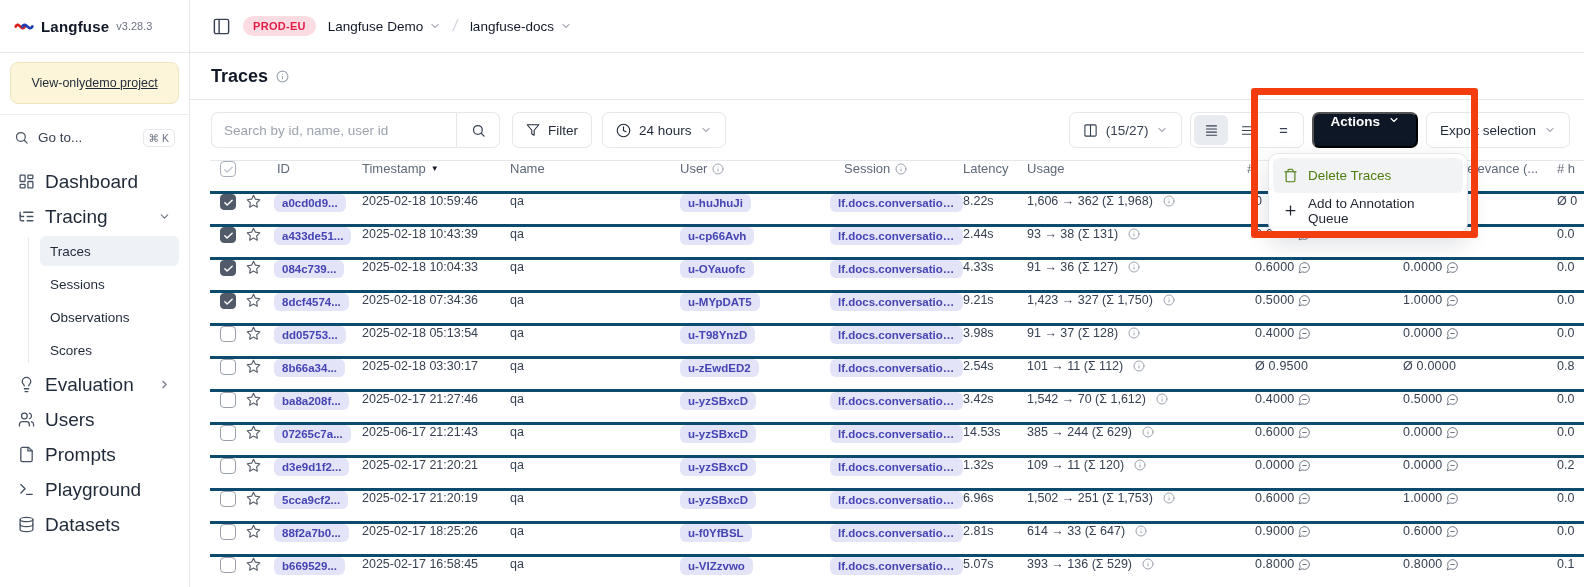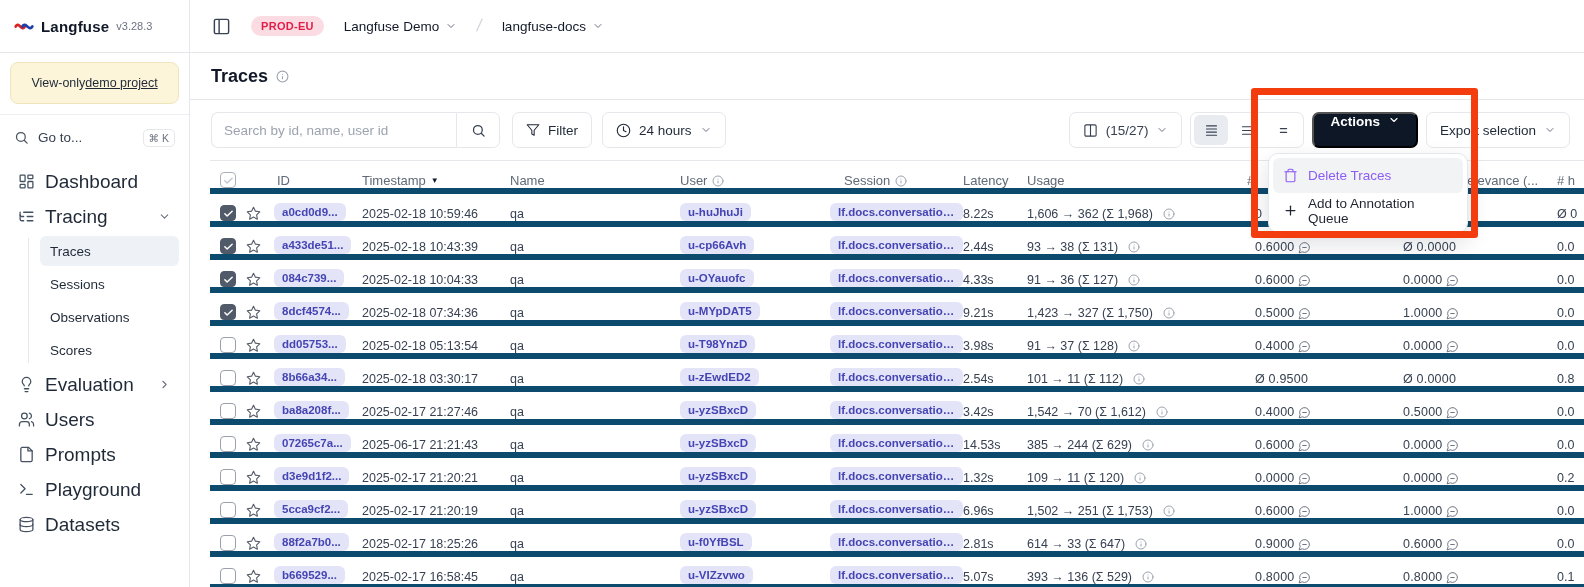--- a/index.html
+++ b/index.html
@@ -21,21 +21,21 @@
   .nav-item{height:31px;display:flex;align-items:center;gap:10px;padding:0 8px;border-radius:6px;font-size:19px;color:#1f2937;margin-bottom:4px;cursor:pointer}
   .nav-item .nicon{color:#445060;flex:none}
   .nav-item .chev{margin-left:auto;color:#6b7280}
   .subnav{position:relative;padding-left:30px;margin-bottom:4px}
   .subnav::before{content:"";position:absolute;left:18px;top:2px;bottom:2px;border-left:1px solid #e5e7eb}
   .sub-item{height:30px;display:flex;align-items:center;padding:0 10px;border-radius:6px;font-size:13.5px;color:#1f2937;margin-bottom:3px;cursor:pointer}
   .sub-item.active{background:#eef1f5}
 
   
   .main{flex:1;min-width:0;position:relative;overflow:hidden}
-  .topnav{height:53px;border-bottom:1px solid #e5e7eb;display:flex;align-items:center;gap:20px;padding:0 22px}
+  .topnav{height:53px;border-bottom:1px solid #e5e7eb;display:flex;align-items:center;gap:12px;padding:0 22px}
   .panel-btn{color:#374151;cursor:pointer}
   .env-badge{background:#fbdce2;color:#e11d48;font-size:11px;font-weight:700;padding:4px 10px;border-radius:999px;letter-spacing:.3px}
   .crumb{display:flex;align-items:center;gap:6px;font-size:13.5px;font-weight:500;color:#111827;cursor:pointer}
   .crumb .chev{color:#6b7280}
   .slash{color:#d1d5db;font-size:17px;transform:skewX(-10deg)}
   .page-head{height:47px;border-bottom:1px solid #e5e7eb;display:flex;align-items:center;gap:8px;padding:0 21px}
   .page-title{font-size:18px;font-weight:700;color:#111827}
   .iinfo{color:#9ca3af}
 
   .toolbar{height:60px;display:flex;align-items:center;padding:0 14px 0 21px}
@@ -47,21 +47,21 @@
   .tbtn .chev{color:#6b7280}
   .right-cluster{margin-left:auto;display:flex;align-items:center;gap:8px}
   .seg{height:36px;border:1px solid #e5e7eb;border-radius:7px;display:flex;align-items:center;padding:0 3px;gap:2px;background:#fff}
   .seg .seg-btn{width:34px;height:30px;border-radius:6px;display:flex;align-items:center;justify-content:center;color:#374151;cursor:pointer}
   .seg .seg-btn.sel{background:#e8ebf0}
   .actions-btn{height:36px;display:flex;align-items:flex-start;gap:8px;border-radius:7px;background:#0e1726;color:#fff;padding:0 16px;font-size:13.5px;font-weight:600;cursor:pointer}
   .actions-btn .chev{color:#fff}
 
   
   .tablewrap{margin-left:20px;overflow:hidden;border-top:1px solid #e5e7eb}
-  .trow{display:flex;align-items:flex-end;height:33px;border-bottom:6px solid #0c4a6e;white-space:nowrap}
+  .trow{display:flex;align-items:flex-start;height:33px;border-bottom:3px solid #0c4a6e;white-space:nowrap}
   .thead{color:#5f6977;font-size:13px}
   .cell{flex:none;display:flex;align-items:center;overflow:hidden}
   .c-sel{width:36px;padding-left:10px}
   .c-star{width:28px}
   .c-id{width:88px}
   .c-ts{width:148px;font-size:12.5px;color:#374151}
   .c-name{width:170px;font-size:12.5px;color:#374151}
   .c-user{width:150px}
   .c-sess{width:133px}
   .c-lat{width:64px;font-size:12.5px;color:#374151}
@@ -78,21 +78,21 @@
   .cb{width:16px;height:16px;border:1.5px solid #9aa1ac;border-radius:4px;display:flex;align-items:center;justify-content:center;background:#fff;color:transparent;cursor:pointer}
   .cb.checked{background:#515a68;border-color:#515a68;color:#fff}
   .cb.headmix{color:#c3c8d0;border-color:#aab0ba}
   .star{color:#565d68;cursor:pointer}
   .bubble{color:#6b7280}
   .avg{letter-spacing:.2px}
 
   
   .dropdown{position:absolute;left:1268px;top:153px;width:200px;background:#fff;border:1px solid #e5e7eb;border-radius:10px;box-shadow:0 10px 24px rgba(15,23,42,.14);padding:4px;z-index:40}
   .menu-item{height:35px;display:flex;align-items:center;gap:10px;padding:0 10px;border-radius:6px;font-size:13.5px;cursor:pointer}
-  .menu-item.disabled{color:#8b5cf6;background:#f2f3f5}
+  .menu-item.disabled{color:#4d7c0f;background:#f2f3f5}
   .menu-item.enabled{color:#1f2430;font-weight:500}
   .redbox{position:absolute;left:1251px;top:88px;width:227px;height:150px;border:7px solid #f43d0f;border-radius:3px;z-index:50;pointer-events:none}
 </style>
 </head>
 <body>
 
 <div class="app">
 
   <aside class="sidebar">
     <div class="logo-row">

